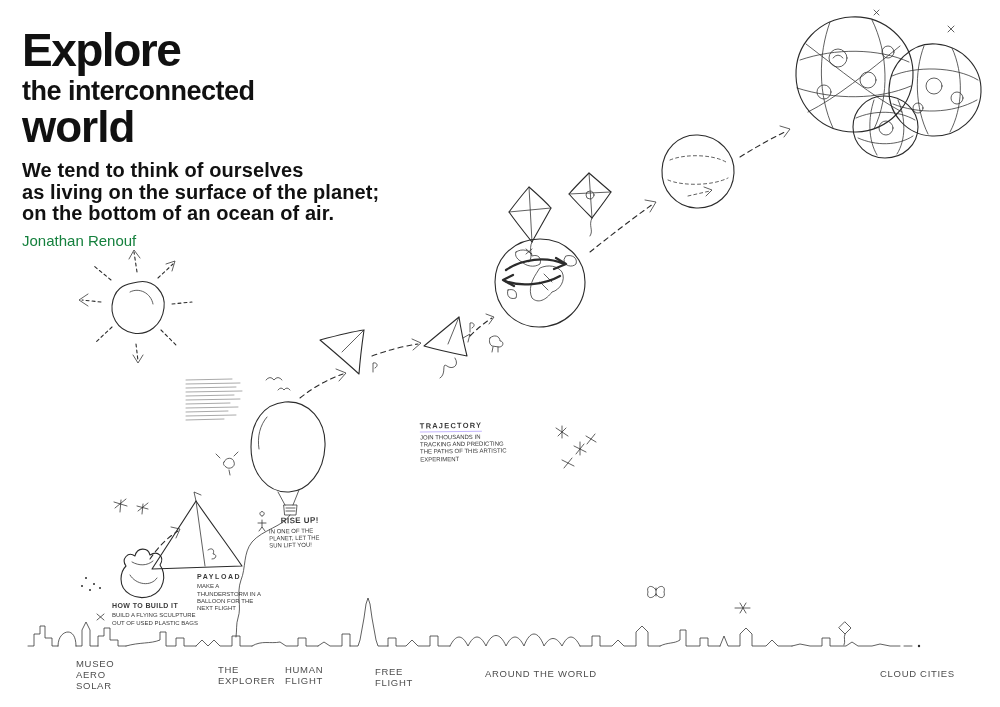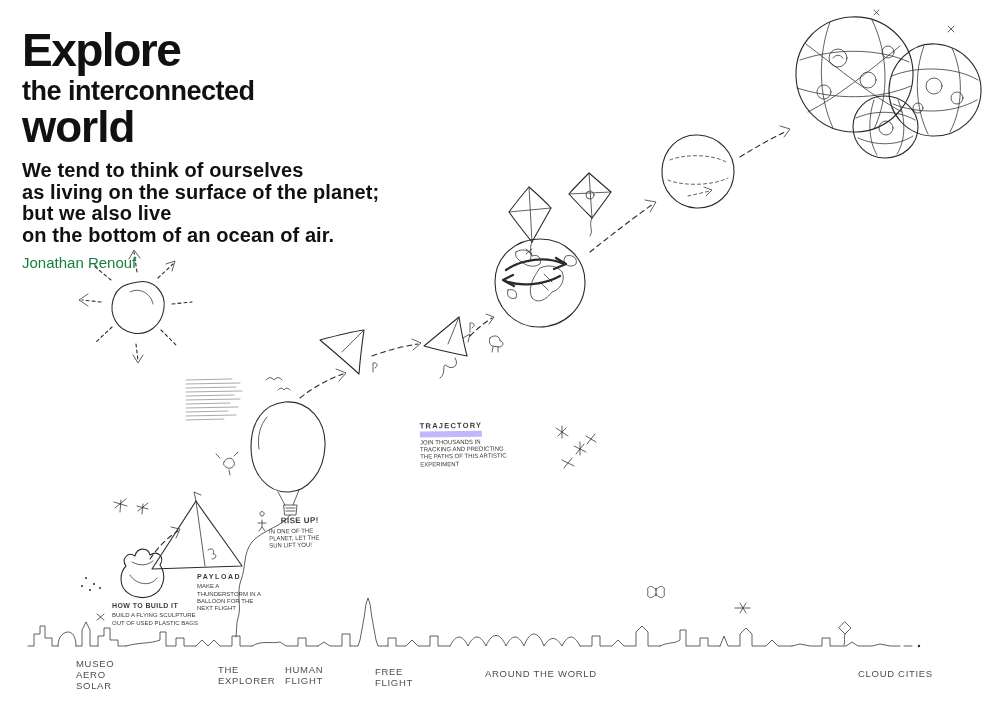--- a/index.html
+++ b/index.html
@@ -22,36 +22,36 @@
   .t2 { font-size:27px; font-weight:bold; letter-spacing:-0.5px; line-height:1.05; margin-top:3px; }
   .t3 { font-size:44px; font-weight:bold; letter-spacing:-1px; line-height:1.0; }
   .quote { margin-top:11px; font-size:20px; font-weight:bold; line-height:1.08; letter-spacing:0.1px; }
   .ql { display:block; }
   .author { margin-top:7px; font-size:15px; font-weight:normal; color:#15803d; }
 
   .note { position:absolute; z-index:2; color:#3a3a3a; text-transform:uppercase; }
   .note .nt { display:inline-block; font-weight:bold; }
   .note .nb { display:block; margin-top:2px; }
   .note-trajectory { left:420px; top:421px; width:88px; font-size:6px; line-height:1.2; transform:rotate(-0.6deg); }
-  .note-trajectory .nt { font-size:7.5px; letter-spacing:1.2px; border-bottom:6px solid #c4b5fd; padding-bottom:1px; }
+  .note-trajectory .nt { font-size:7.5px; letter-spacing:1.2px; border-bottom:1px solid #c4b5fd; padding-bottom:1px; }
   .note-riseup { left:269px; top:516px; width:56px; font-size:6px; line-height:1.2; transform:rotate(-1deg); }
   .note-riseup .nt { font-size:8px; letter-spacing:0.4px;padding-left:12px; }
   .note-payload { left:197px; top:573px; width:64px; font-size:6px; line-height:1.2; }
   .note-payload .nt { font-size:7px; letter-spacing:1.6px; }
   .note-howto { left:112px; top:602px; width:86px; font-size:6px; line-height:1.2; }
   .note-howto .nt { font-size:7px; letter-spacing:0.4px; }
 
   .timeline-label { position:absolute; z-index:2; font-size:9.5px; letter-spacing:0.7px; color:#4d4d4d; line-height:1.18; }
   .tl-line { display:block; }
   .tl-museo { left:76px; top:658px; }
   .tl-explorer { left:218px; top:664px; }
   .tl-human { left:285px; top:664px; }
   .tl-free { left:375px; top:666px; }
   .tl-around { left:485px; top:668px; }
-  .tl-cloud { left:858px; top:668px; }
+  .tl-cloud { left:880px; top:668px; }
 </style>
 </head>
 <body>
 
 <div class="poster">
 
   <svg class="art" viewBox="0 0 1000 707" xmlns="http://www.w3.org/2000/svg">
 
     <g>
       <path d="M138 282 C154 279 166 293 164 308 C162 325 148 336 133 333 C117 330 109 315 113 300 C117 286 126 284 138 282 Z"></path>
@@ -223,21 +223,20 @@
     </g>
   </svg>
 
   <header class="title-block">
     <h1 class="t1">Explore</h1>
     <div class="t2">the interconnected</div>
     <div class="t3">world</div>
     <p class="quote">
       <span class="ql">We tend to think of ourselves</span>
       <span class="ql">as living on the surface of the planet;</span>
-      <span class="ql">but we also live</span>
       <span class="ql">on the bottom of an ocean of air.</span>
     </p>
     <div class="author">Jonathan Renouf</div>
   </header>
 
   <div class="note note-trajectory">
     <span class="nt">TRAJECTORY</span>
     <span class="nb">JOIN THOUSANDS IN TRACKING AND PREDICTING THE PATHS OF THIS ARTISTIC EXPERIMENT</span>
   </div>
 

